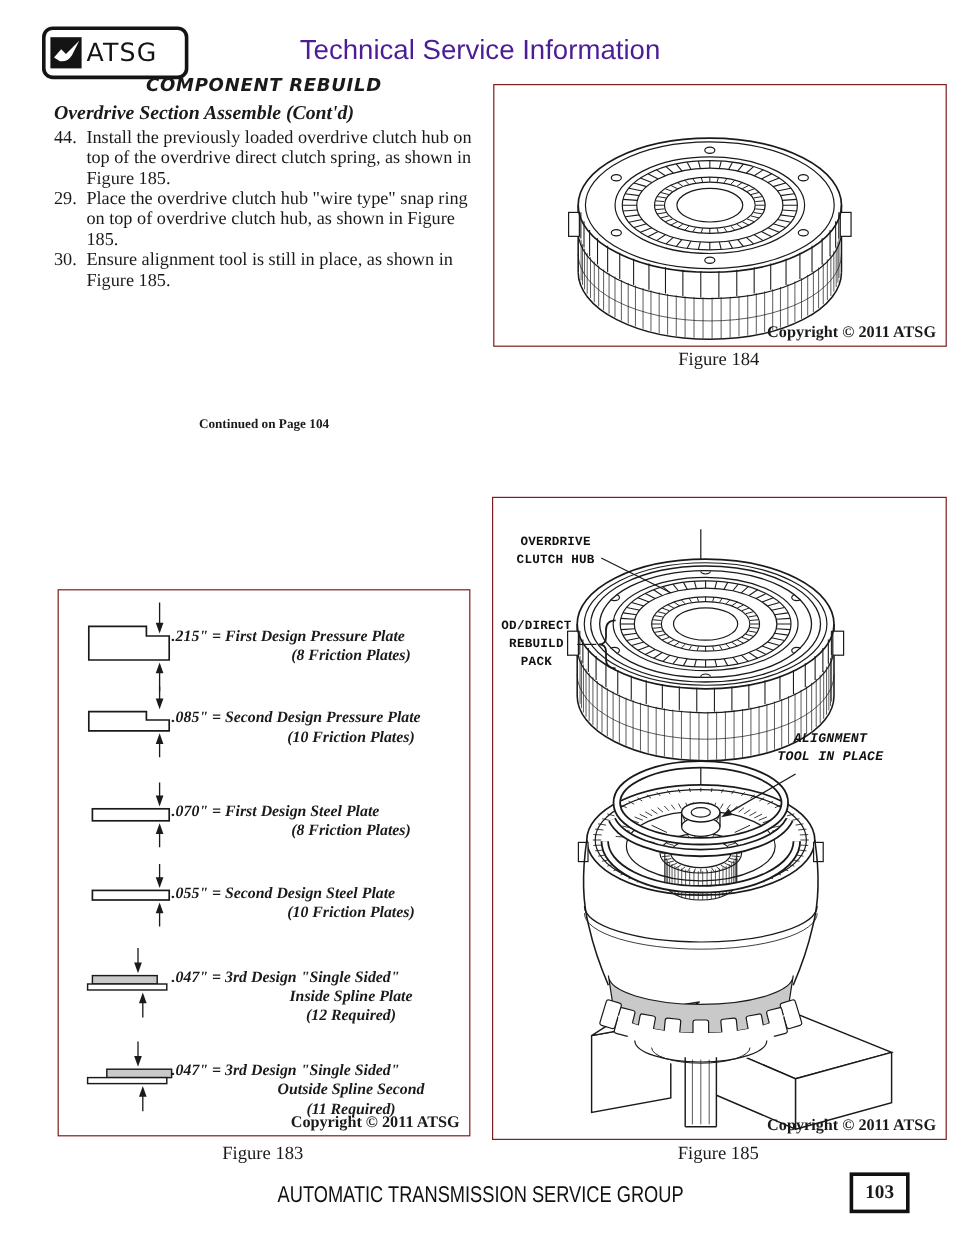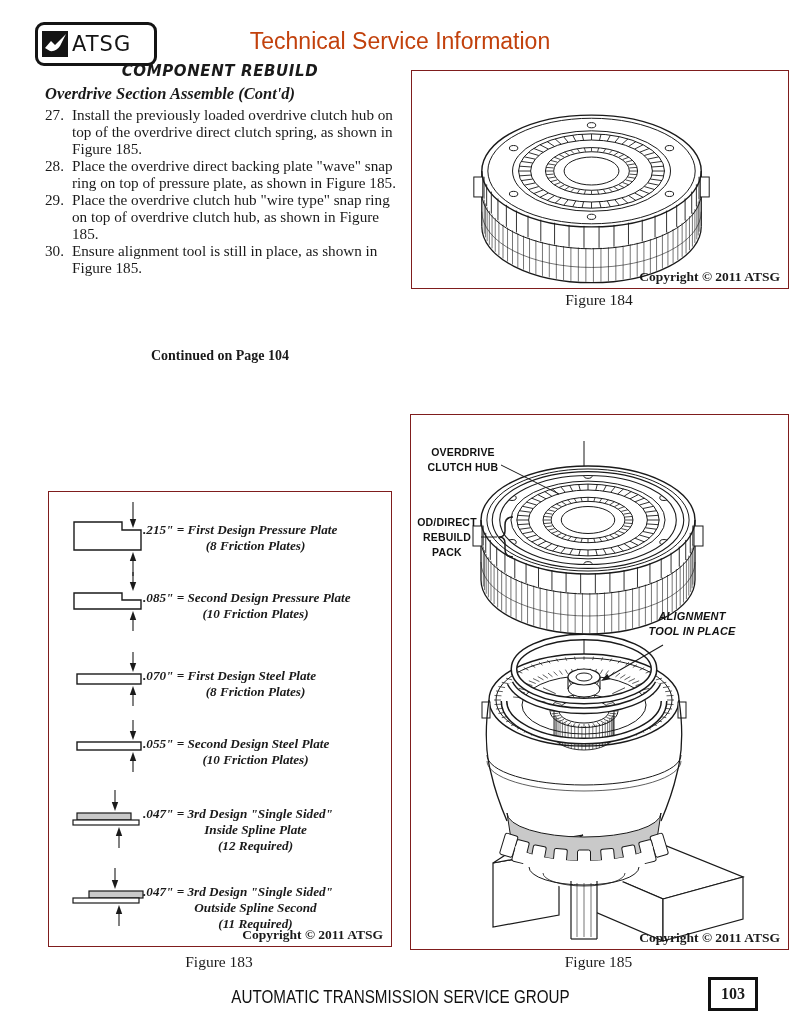--- a/index.html
+++ b/index.html
@@ -5,38 +5,38 @@
   html,body{margin:0;padding:0;background:#fff;}
   .page{position:relative;width:800px;height:1035px;background:#fff;overflow:hidden;
         font-family:"Liberation Serif",serif;color:#1a1a1a;}
   .abs{position:absolute;}
   
   .logo{left:35px;top:22px;width:108px;height:38px;border:3.5px solid #141414;border-radius:9px;
         display:flex;align-items:center;gap:4px;padding:0 4px;background:#fff;}
   .logo-mark{width:26px;height:26px;background:#141414;flex:0 0 auto;}
   .logo-text{font-family:"DejaVu Sans",sans-serif;font-weight:normal;font-size:21px;color:#141414;letter-spacing:1px;}
   .title{left:120px;top:28px;width:560px;text-align:center;font-family:"Liberation Sans",sans-serif;
-         font-size:23px;color:#c2410c;}
+         font-size:23px;color:#4c1d95;}
   .sec-head{left:45px;top:62px;width:350px;text-align:center;font-family:"DejaVu Sans",sans-serif;
             font-weight:bold;font-style:italic;font-size:15px;letter-spacing:.6px;}
   .sub-head{left:45px;top:84px;width:350px;font-weight:bold;font-style:italic;font-size:16.5px;}
   .steps{left:45px;top:106px;width:352px;font-size:15.2px;line-height:17px;}
   .step{position:relative;padding-left:27px;}
   .step .num{position:absolute;left:0;}
-  .continued{left:45px;top:348px;width:350px;text-align:center;font-weight:bold;font-size:14px;}
+  .continued{left:45px;top:348px;width:350px;text-align:center;font-weight:bold;font-size:11px;}
   
   .figbox{border:1px solid #7f1d1d;background:#fff;}
   .fig-copy{position:absolute;right:8px;bottom:3px;font-weight:bold;font-size:13.5px;}
   .caption{text-align:center;font-size:15.5px;}
   
   .p-label{position:absolute;left:94px;width:240px;font-weight:bold;font-style:italic;
            font-size:13.2px;line-height:16px;}
-  .p-label .l2{display:block;text-align:center;width:225px;}
+  .p-label .l2{display:block;text-align:center;width:225px;padding-left:37px;}
   
-  .d-label{position:absolute;font-family:Liberation Sans, sans-serif;font-weight:bold;
+  .d-label{position:absolute;font-family:Liberation Mono, monospace;font-weight:bold;
            font-size:10.5px;line-height:15px;letter-spacing:.2px;text-align:center;color:#111;}
   .d-label.it{font-style:italic;font-size:11px;}
   
   .footer-org{left:0;top:986px;width:800px;text-align:center;}
   .footer-org span{display:inline-block;transform:scaleX(.8);font-family:"Liberation Sans",sans-serif;
                    font-size:19px;color:#111;white-space:nowrap;}
   .page-num{left:708px;top:977px;width:44px;height:28px;border:3px solid #111;display:flex;
             align-items:center;justify-content:center;font-weight:bold;font-size:16px;}
   svg{display:block;}
 </style>
@@ -53,26 +53,22 @@
     </div>
     <span class="logo-text">ATSG</span>
   </div>
   <div class="abs title">Technical Service Information</div>
 
   <div class="abs sec-head">COMPONENT REBUILD</div>
   <div class="abs sub-head">Overdrive Section Assemble (Cont'd)</div>
 
   <div class="abs steps">
     <div class="step">
-      <span class="num">27.</span>
+      <span class="num">44.</span>
       <span>Install the previously loaded overdrive clutch hub on top of the overdrive direct clutch spring, as shown in Figure 185.</span>
-    </div>
-    <div class="step">
-      <span class="num">28.</span>
-      <span>Place the overdrive direct backing plate "wave" snap ring on top of pressure plate, as shown in Figure 185.</span>
     </div>
     <div class="step">
       <span class="num">29.</span>
       <span>Place the overdrive clutch hub "wire type" snap ring on top of overdrive clutch hub, as shown in Figure 185.</span>
     </div>
     <div class="step">
       <span class="num">30.</span>
       <span>Ensure alignment tool is still in place, as shown in Figure 185.</span>
     </div>
   </div>

